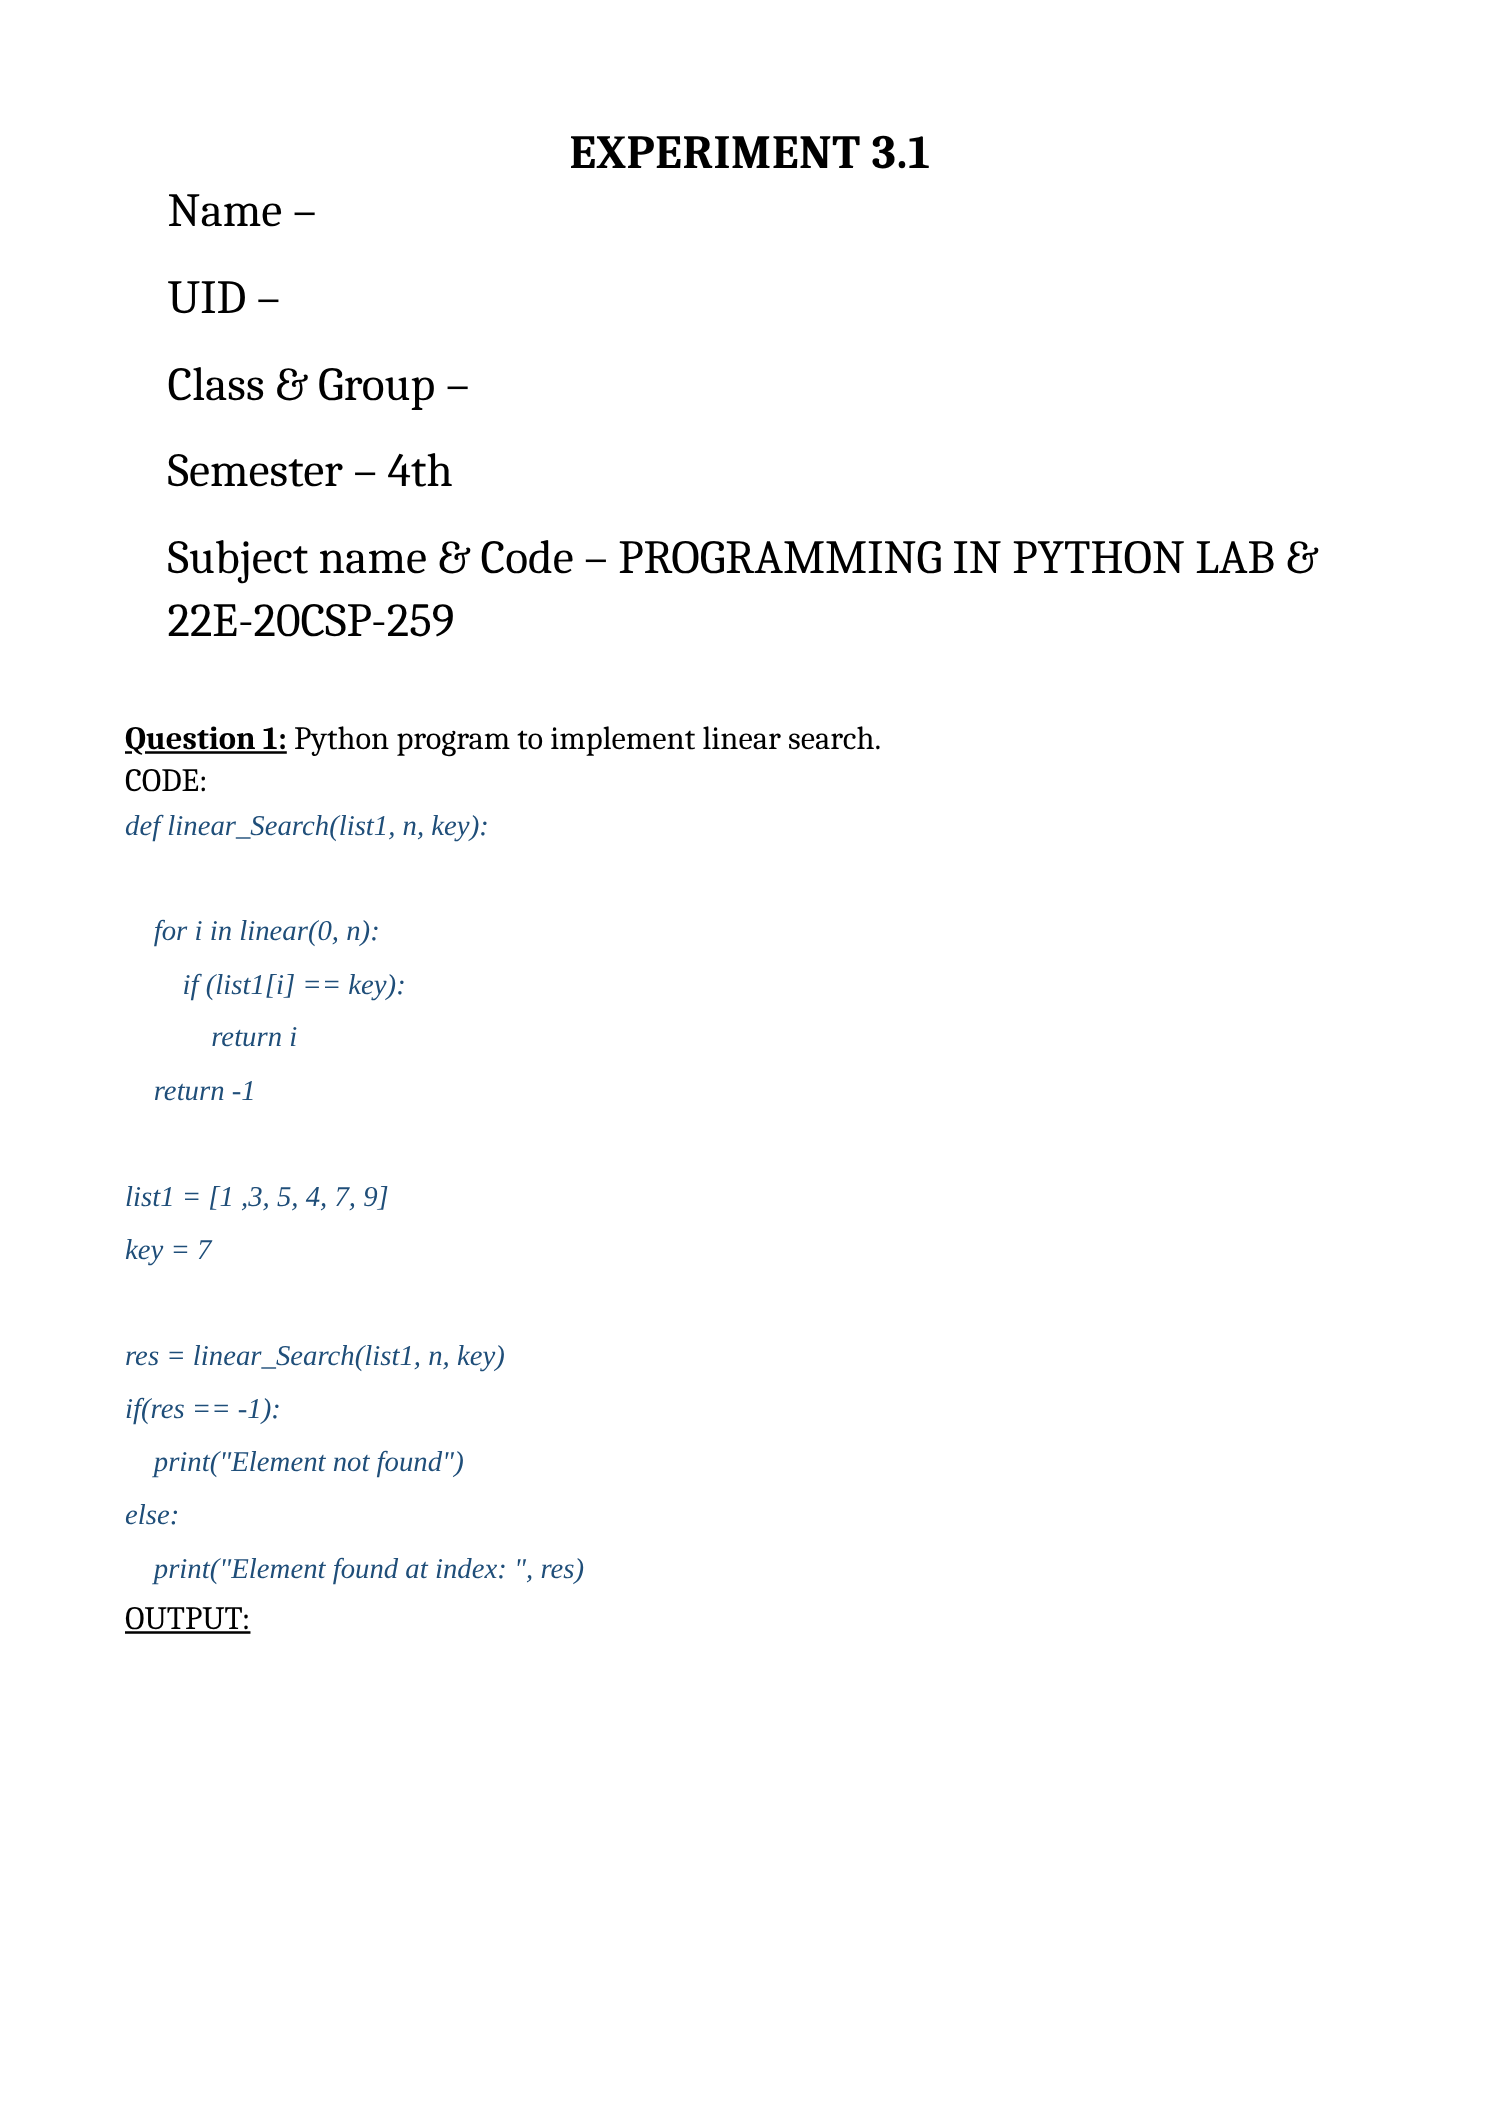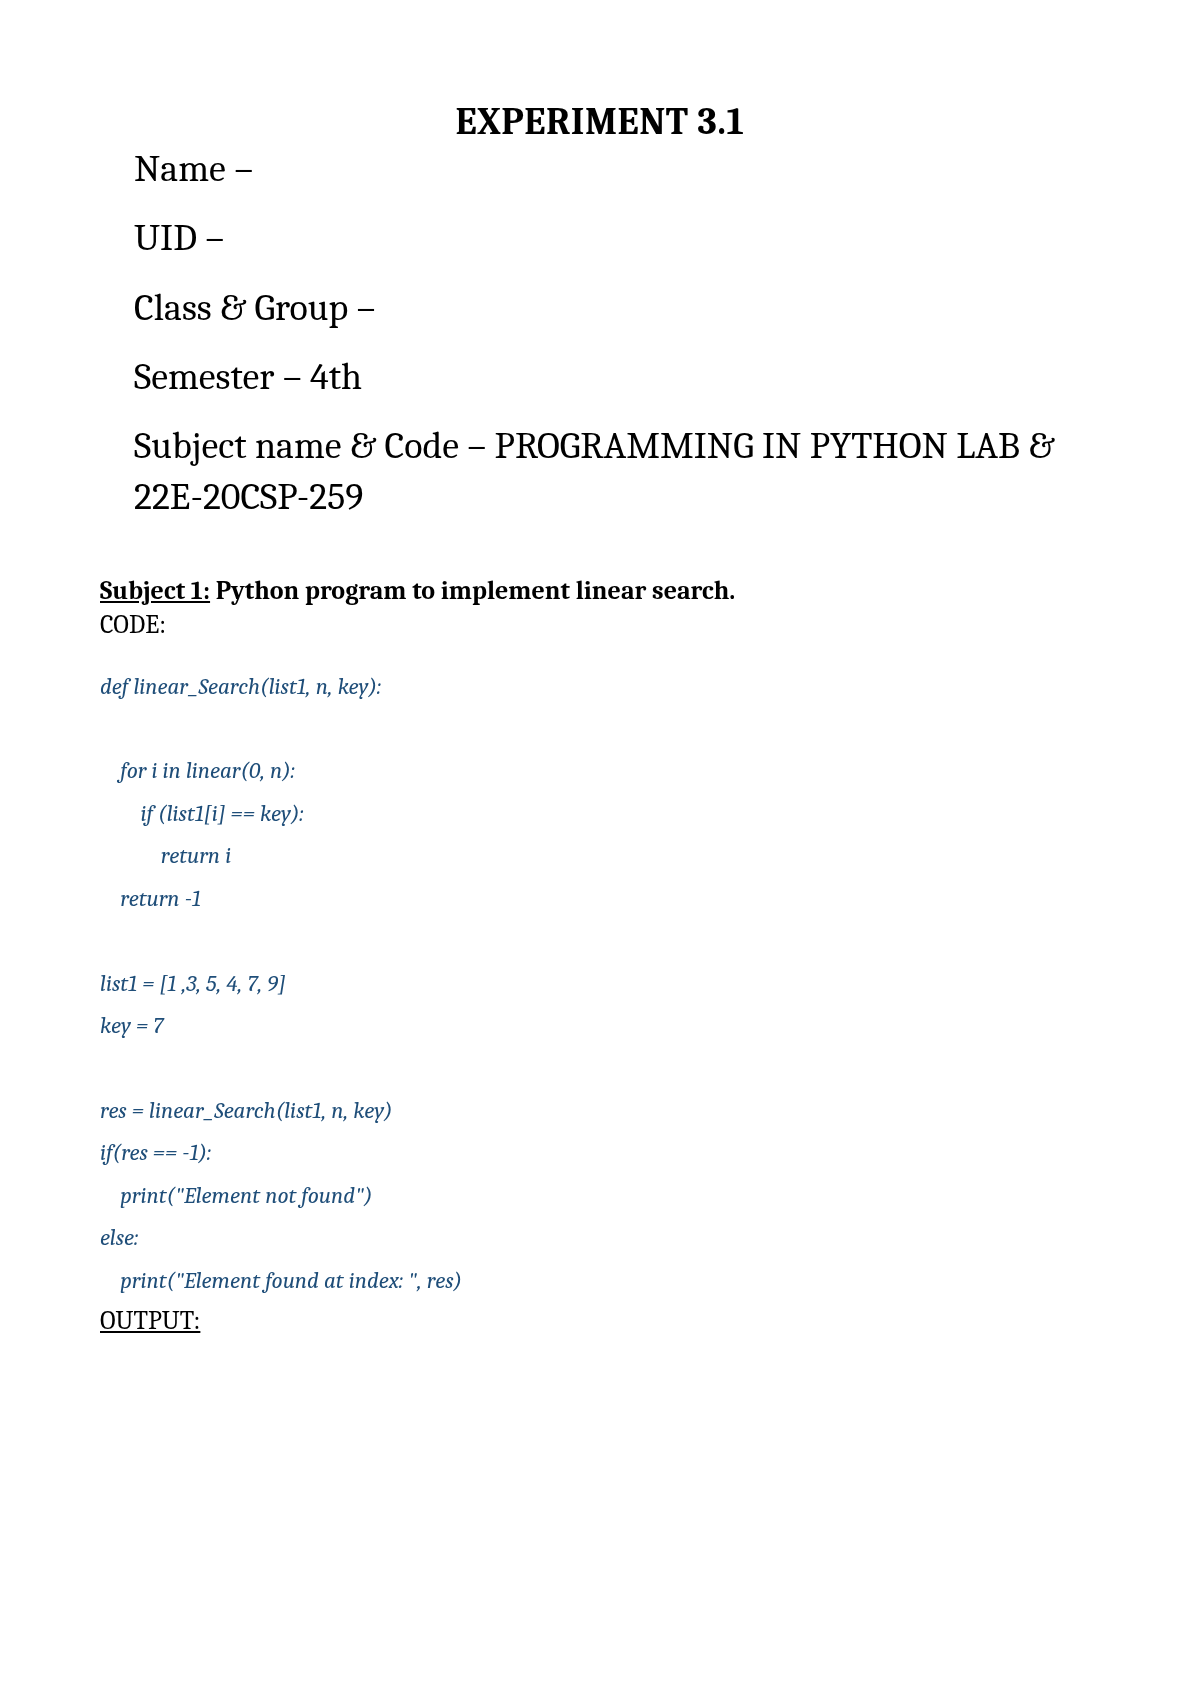--- a/index.html
+++ b/index.html
@@ -30,28 +30,29 @@
     .question-section {
       margin-top: 52px;
     }
     .question-label {
       font-size: 26px;
       font-weight: bold;
       text-decoration: underline;
     }
     .question-text {
       font-size: 26px;
-      font-weight: bold;
+      font-weight: normal;
     }
     .code-label {
       font-size: 26px;
       margin-top: 4px;
     }
     .code-block {
-      margin-top: 26px;
+      margin-top: 0;
+      font-family: Liberation Serif, serif;
     }
     .code-line {
       font-size: 23px;
       font-style: italic;
       color: #1F4E79;
       line-height: 1.85;
       white-space: pre;
     }
     .code-gap {
       height: 42px;
@@ -68,21 +69,21 @@
 <h1 class="title">EXPERIMENT 3.1</h1>
 
 <div class="info-line">Name –</div>
 <div class="info-line">UID –</div>
 <div class="info-line">Class &amp; Group –</div>
 <div class="info-line">Semester – 4th</div>
 <div class="info-line">Subject name &amp; Code – PROGRAMMING IN PYTHON LAB &amp; 22E-20CSP-259</div>
 
 <div class="question-section">
   <div>
-    <span class="question-label">Subject 1:</span><span class="question-text">  Python program to implement linear search.</span>
+    <span class="question-label">Question 1:</span><span class="question-text">  Python program to implement linear search.</span>
   </div>
   <div class="code-label">CODE:</div>
 
   <div class="code-block">
     <div class="code-line">def linear_Search(list1, n, key):  </div>
     <div class="code-gap"></div>
     <div class="code-line">    for i in linear(0, n):  </div>
     <div class="code-line">        if (list1[i] == key):  </div>
     <div class="code-line">            return i  </div>
     <div class="code-line">    return -1  </div>

